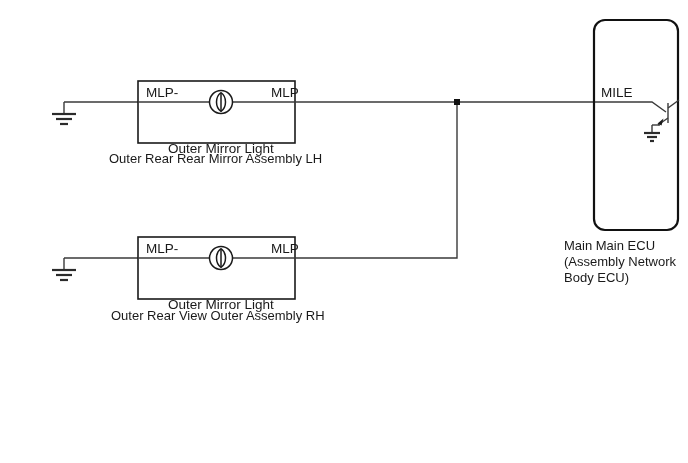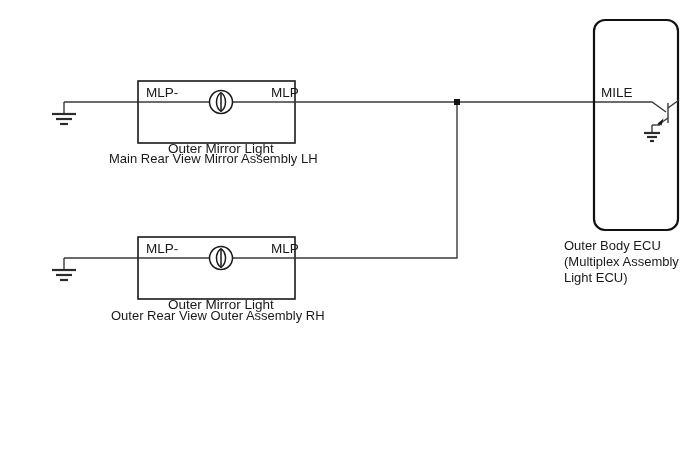--- a/index.html
+++ b/index.html
@@ -160,31 +160,31 @@
     </g>
 
   </svg>
 
   <div class="diagram-text terminal-label" style="left:146px; top:84px;">MLP-</div>
 
   <div class="diagram-text terminal-label" style="left:271px; top:84px;">MLP</div>
 
   <div class="diagram-text inner-label" style="left:168px; top:112px;">Outer Mirror Light</div>
 
-  <div class="diagram-text assembly-label" style="left:109px; top:150px;">Main Rear View Mirror Assembly LH</div>
+  <div class="diagram-text assembly-label" style="left:109px; top:150px;">Outer Rear Rear Mirror Assembly LH</div>
 
   <div class="diagram-text terminal-label" style="left:146px; top:240px;">MLP-</div>
 
   <div class="diagram-text terminal-label" style="left:271px; top:240px;">MLP</div>
 
   <div class="diagram-text inner-label" style="left:168px; top:268px;">Outer Mirror Light</div>
 
   <div class="diagram-text assembly-label" style="left:111px; top:307px;">Outer Rear View Outer Assembly RH</div>
 
   <div class="diagram-text port-label" style="left:601px; top:84px;">MILE</div>
 
-  <div class="diagram-text ecu-label" style="left:564px; top:238px;">Outer Body ECU</div>
+  <div class="diagram-text ecu-label" style="left:564px; top:238px;">Main Main ECU</div>
 
-  <div class="diagram-text ecu-label" style="left:564px; top:254px;">(Multiplex Assembly</div>
+  <div class="diagram-text ecu-label" style="left:564px; top:254px;">(Assembly Network</div>
 
-  <div class="diagram-text ecu-label" style="left:564px; top:270px;">Light ECU)</div>
+  <div class="diagram-text ecu-label" style="left:564px; top:270px;">Body ECU)</div>
 
 </div>
 
 </body></html>

